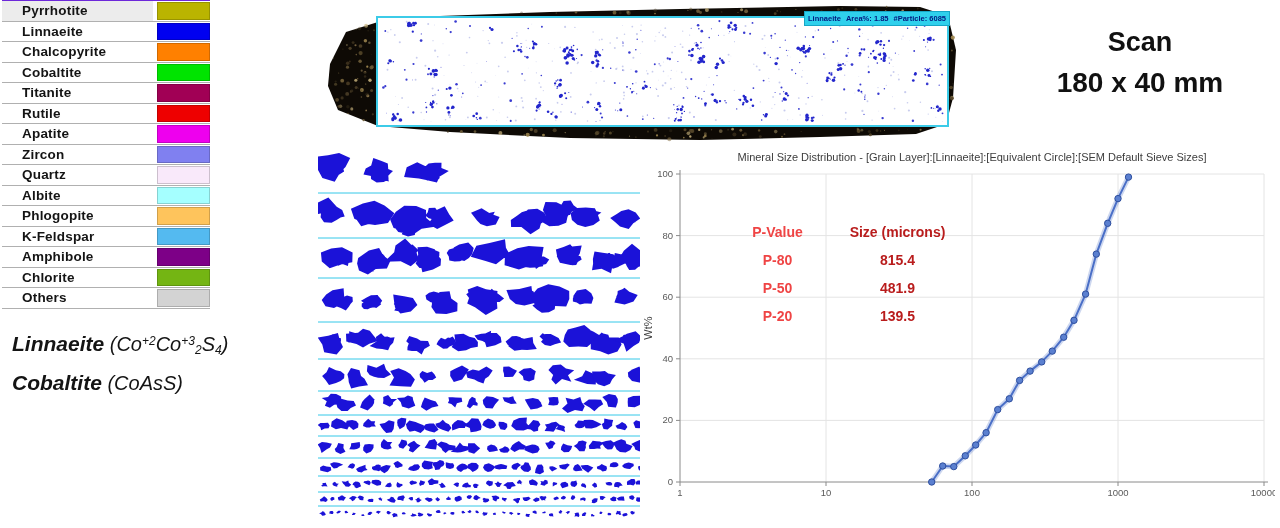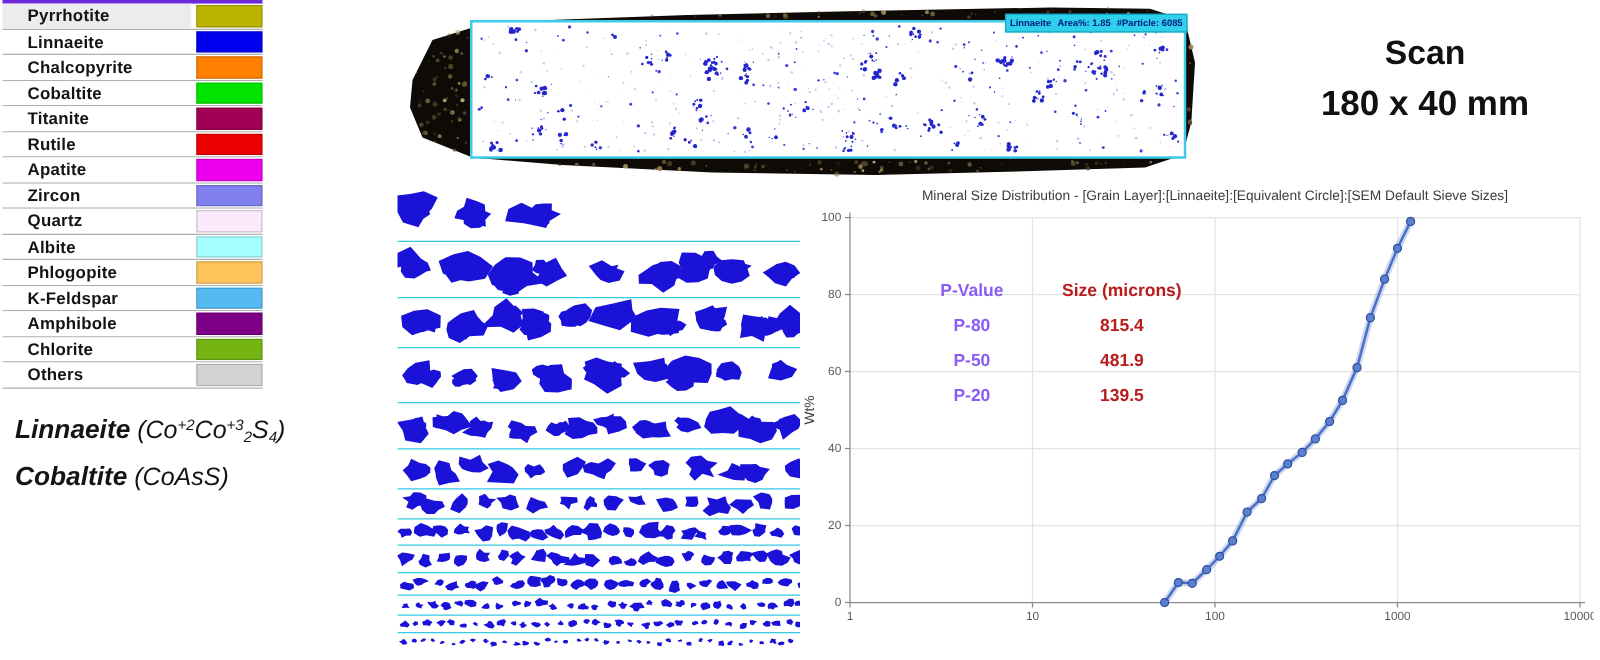--- a/index.html
+++ b/index.html
@@ -1,20 +1,20 @@
 <!DOCTYPE html>
 <html><head>
 <meta charset="utf-8">
 <style>
   html,body{margin:0;padding:0;background:#fff;}
   .canvas{position:relative;width:1280px;height:528px;background:#fff;overflow:hidden;
           font-family:"Liberation Sans",sans-serif;}
 
   
-  .legend{position:absolute;left:2px;top:0;width:208px;border-top:3px solid #6d28d9;}
+  .legend{position:absolute;left:2px;top:0;width:208px;border-top:1px solid #6d28d9;}
   .legend-row{display:flex;align-items:stretch;height:19.5px;border-bottom:1px solid #b0b0b0;background:#fff;}
   .legend-row:first-child .legend-name{background:#ececec;}
   .legend-name{width:131px;font-size:13.5px;font-weight:bold;color:#141414;
                padding-left:20px;display:flex;align-items:center;letter-spacing:.2px;}
   .legend-swatch{flex:1;margin:1px 0 1px 4px;box-shadow:inset 0 0 0 1px rgba(0,0,0,.18);}
 
   
   .formulas{position:absolute;left:12px;top:332px;color:#141414;font-style:italic;}
   .formula-line{font-size:20px;margin-bottom:14px;white-space:nowrap;}
   .formula-name{font-weight:bold;font-size:21px;}
@@ -37,21 +37,21 @@
   
   .chart{position:absolute;left:640px;top:148px;width:635px;height:380px;background:#fff;}
   .chart-title{position:absolute;left:20px;top:3px;width:624px;text-align:center;
                font-size:11px;color:#3d3d3d;}
   .chart svg{position:absolute;left:0;top:20px;}
   .ylab{position:absolute;left:-12px;top:174px;width:40px;text-align:center;font-size:11px;color:#3d3d3d;
         transform:rotate(-90deg);}
   .xlab{position:absolute;left:40px;top:358px;width:584px;text-align:center;font-size:12px;color:#3d3d3d;margin-top:40px;}
   .ptable{position:absolute;left:90px;top:70px;}
   .p-row{display:flex;height:28px;align-items:center;}
-  .p-c1{width:95px;text-align:center;font-size:14px;font-weight:bold;color:#8b5cf6;}
+  .p-c1{width:95px;text-align:center;font-size:14px;font-weight:bold;color:#ef4444;}
   .p-c2{width:145px;text-align:center;font-size:14px;font-weight:bold;color:#b91c1c;}
 </style>
 </head>
 <body>
 
 <div class="canvas">
 
   <div class="legend" id="legend">
       <div class="legend-row">
         <div class="legend-name">Pyrrhotite</div>

